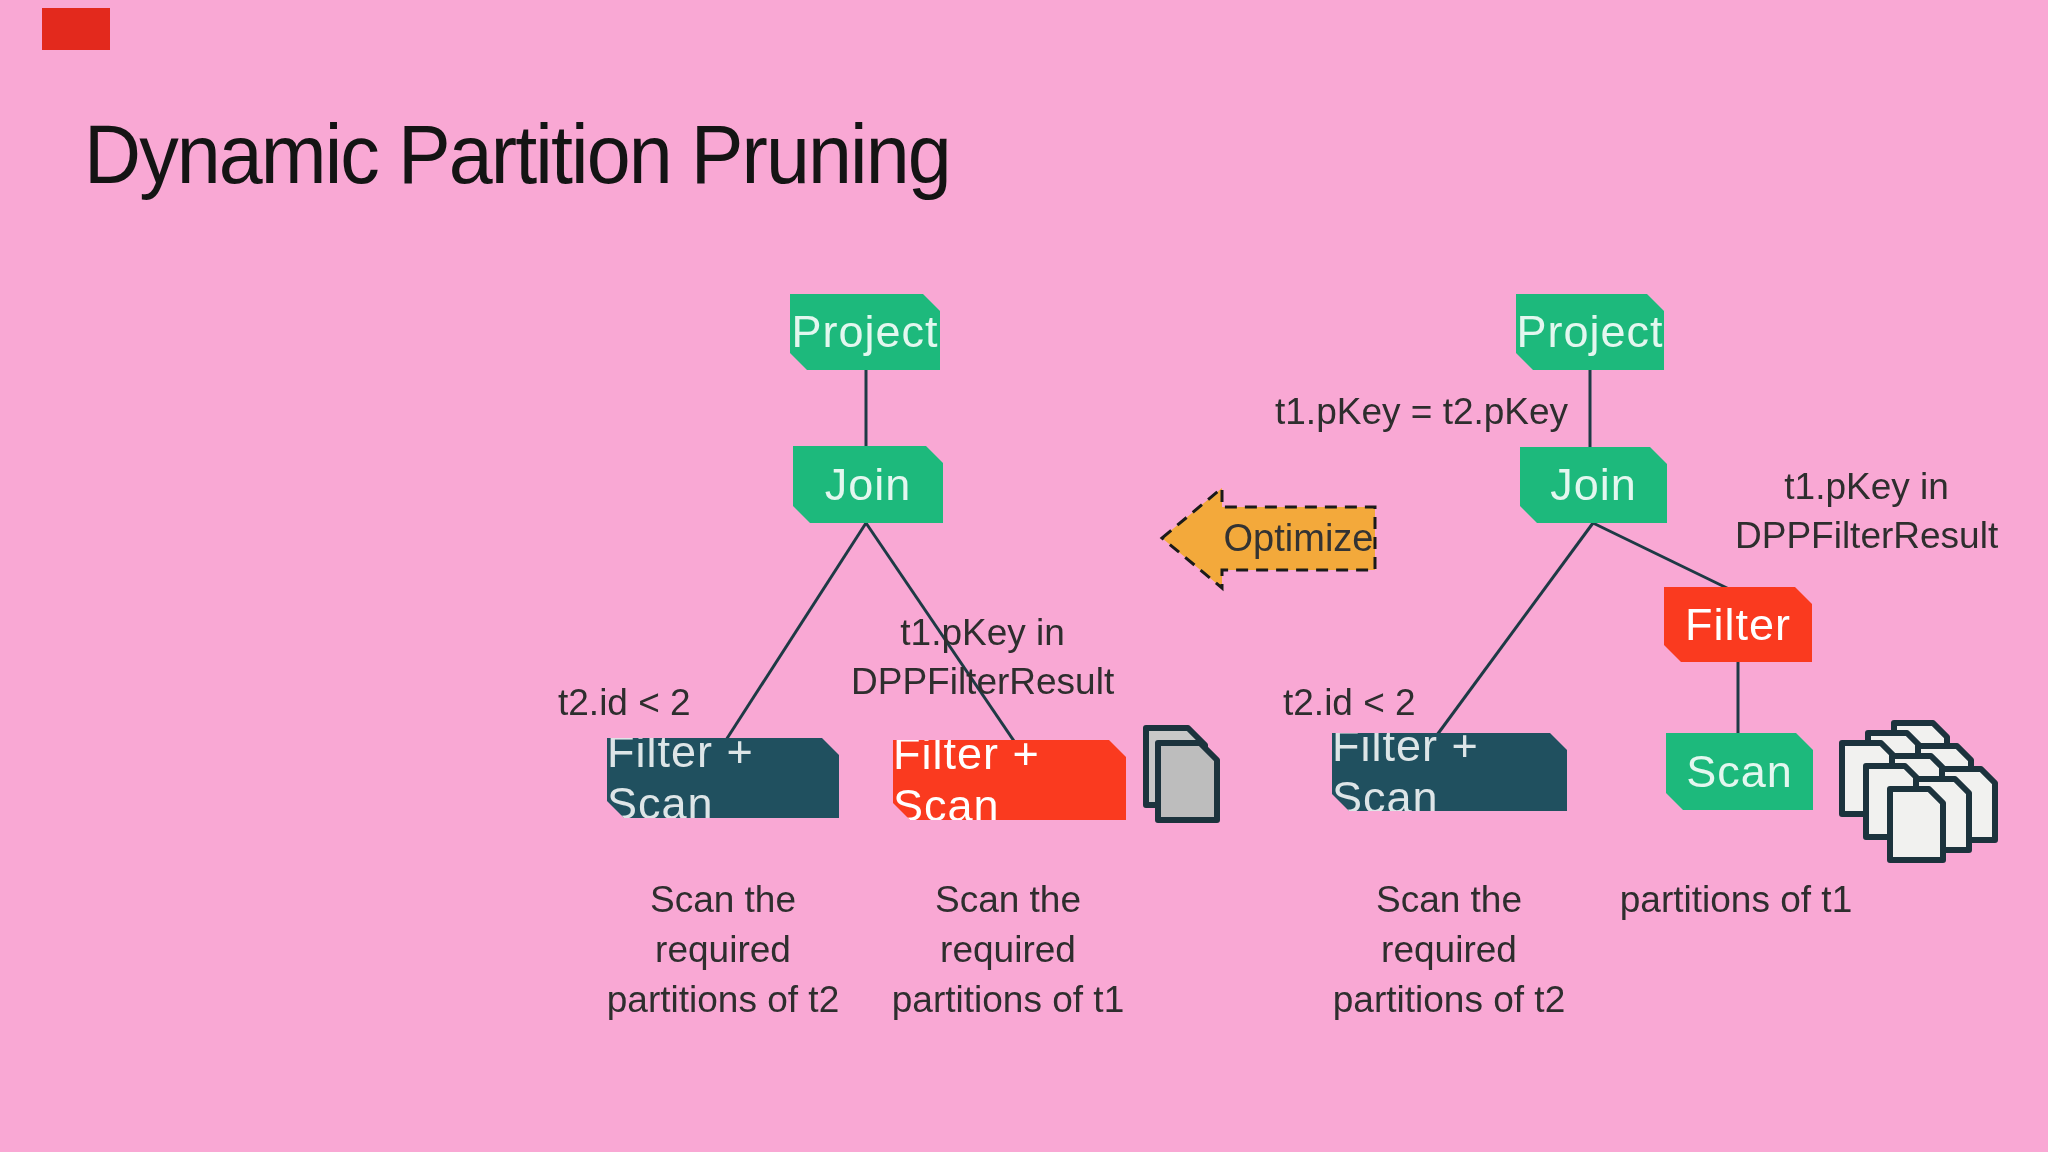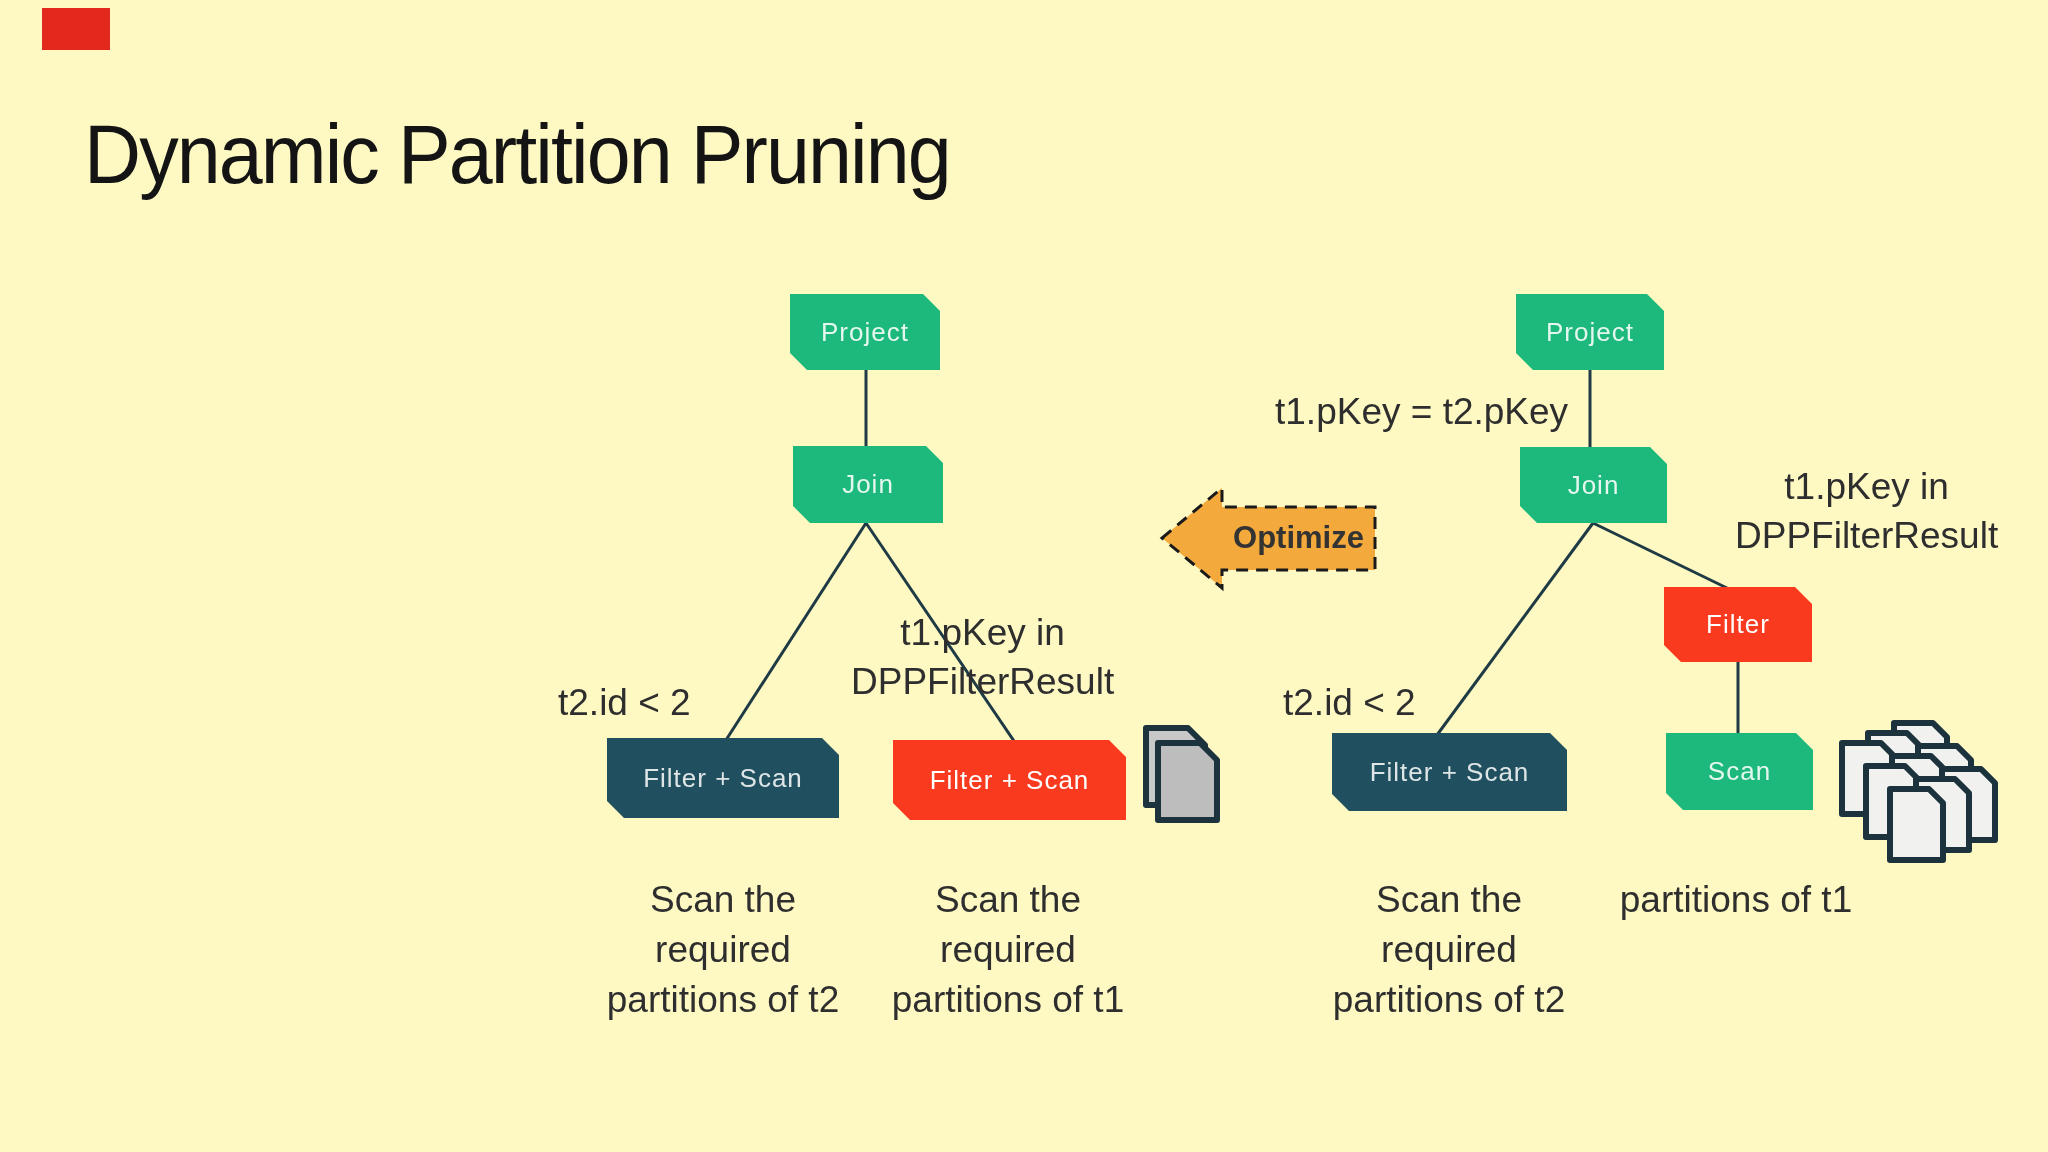--- a/index.html
+++ b/index.html
@@ -1,35 +1,35 @@
 <!DOCTYPE html>
 <html><head>
 <meta charset="utf-8">
 <style>
   html,body{margin:0;padding:0;background:#ffffff;}
-  .slide{position:relative;width:2048px;height:1152px;background:#fef9c3;overflow:hidden;
+  .slide{position:relative;width:2048px;height:1152px;background:#f9a8d4;overflow:hidden;
          font-family:"Liberation Sans", sans-serif;color:#2e2e2e;}
   .accent{position:absolute;left:42px;top:8px;width:68px;height:42px;background:#e3291d;}
   .title{position:absolute;left:84px;top:112px;margin:0;font-size:84px;line-height:84px;
          font-weight:500;color:#141414;letter-spacing:-2px;transform:scaleX(.94);
          transform-origin:left center;white-space:nowrap;}
   svg.overlay{position:absolute;left:0;top:0;z-index:1;}
   .node{position:absolute;z-index:2;display:flex;align-items:center;justify-content:center;
-        font-size:26px;font-weight:300;letter-spacing:1px;
+        font-size:45px;font-weight:300;letter-spacing:1px;
         clip-path:polygon(0 0, calc(100% - 17px) 0, 100% 17px, 100% 100%, 17px 100%, 0 calc(100% - 17px));}
   .green{background:#1db97c;color:rgba(255,255,255,.88);}
   .teal{background:#20505f;color:rgba(255,255,255,.85);}
   .red{background:#fa3a1f;color:#ffffff;}
   .ann{position:absolute;z-index:3;font-size:37px;font-weight:300;color:#2e2e2e;line-height:49px;white-space:nowrap;text-align:center;}
   .caption{position:absolute;z-index:3;width:320px;text-align:center;font-size:37px;
            font-weight:300;color:#2e2e2e;line-height:50px;top:875px;}
   .caption span{display:block;}
   .arrow-label{position:absolute;z-index:3;left:1222px;top:517px;width:153px;height:42px;
-               display:flex;align-items:center;justify-content:center;font-size:31px;
-               font-weight:700;color:#333;}
+               display:flex;align-items:center;justify-content:center;font-size:38px;
+               font-weight:400;color:#333;}
   .logo{position:absolute;left:76px;top:1062px;z-index:2;display:flex;align-items:center;}
   .logo .word{font-size:37px;font-weight:700;color:#1b3139;letter-spacing:-.5px;margin-left:10px;}
 </style>
 </head>
 <body>
 
 <div class="slide">
 
   <div class="accent"></div>
 

